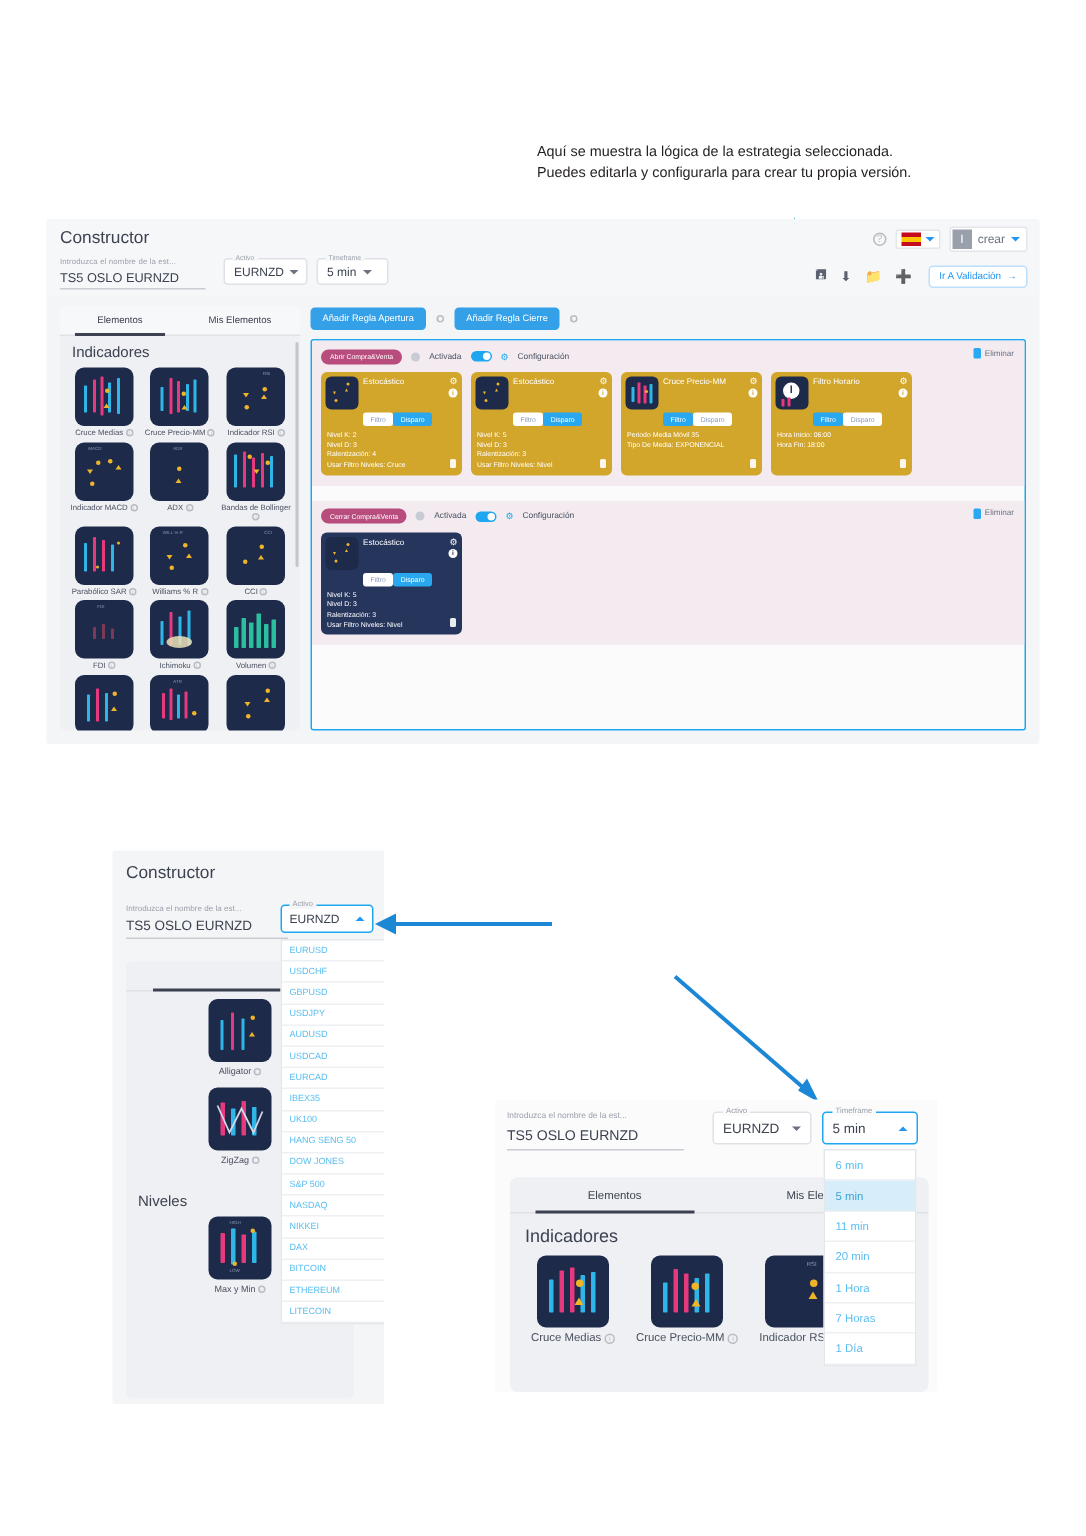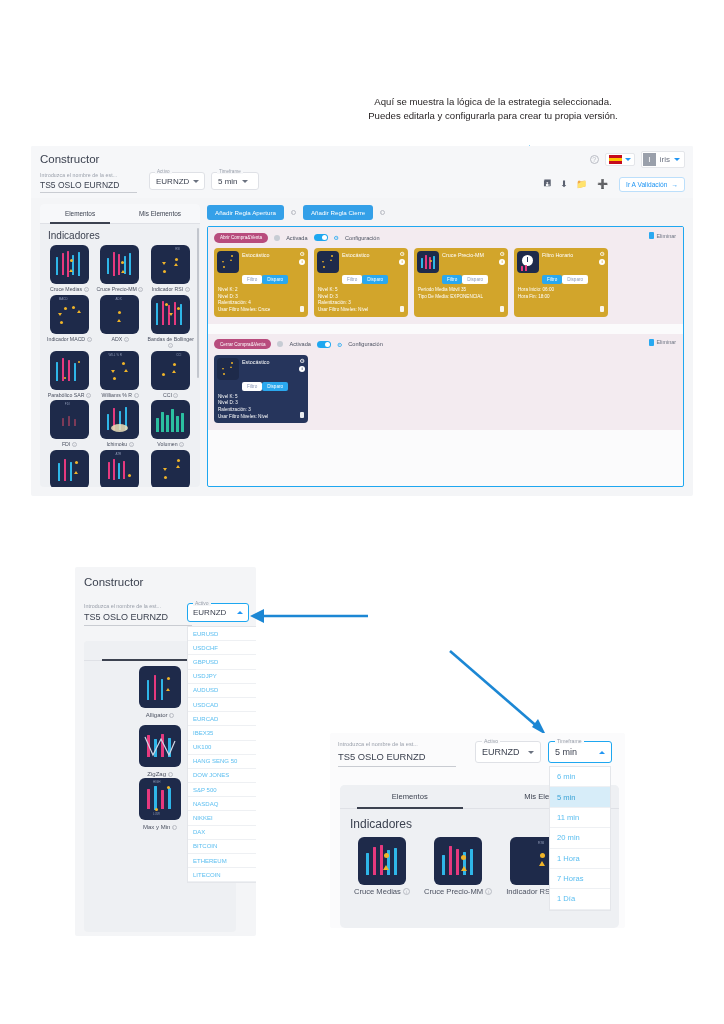--- a/index.html
+++ b/index.html
@@ -16,21 +16,20 @@
     position: absolute;
     color: #231f20;
     font-size: 10.5px;
     line-height: 1.45;
   }
   .anno {
     position: absolute;
     color: #231f20;
     font-size: 9.6px;
     line-height: 1.5;
-    text-align: center;
   }
 
   
   .arrow { position: absolute; pointer-events: none; }
 
   
   .shot1 {
     position: absolute;
     left: 31px; top: 146px;
     width: 662px; height: 350px;
@@ -266,21 +265,21 @@
       <div class="s1-title">Constructor</div>
 
       <div class="s1-hdr-right">
         <div class="help-circ">?</div>
         <div class="flag-chip">
           <span class="flag"></span>
           <span class="caret-sm"></span>
         </div>
         <div class="user-chip">
           <span class="avatar-box">I</span>
-          <span class="user-name">iris</span>
+          <span class="user-name">crear</span>
           <span class="caret-sm"></span>
         </div>
       </div>
 
       <div class="field-name">
         <div class="field-lbl">Introduzca el nombre de la est...</div>
         <div class="field-val">TS5 OSLO EURNZD</div>
       </div>
 
       <div class="sel-box" style="left:118px; width:56px;">
@@ -691,20 +690,21 @@
           <div class="ck" style="left:29px;top:13px;height:19px;width:3px;background:#2fb6e8;"></div>
           <svg style="position:absolute;left:4px;top:8px;" width="34" height="26">
             <polyline points="2,4 10,22 18,6 26,22 32,8" stroke="#cfd6e4" stroke-width="1.2" fill="none"></polyline>
           </svg>
         </div>
         <div class="cell-lbl" style="font-size:6px;">
           <span>ZigZag</span>
           <span class="inf">i</span>
         </div>
       </div>
+      <div style="font-size:10px;color:#3c4250;padding:18px 0 4px 8px;">Niveles</div>
       <div style="display:flex;flex-direction:column;align-items:center;gap:2px;">
         <div class="thumb" style="width:42px;height:42px;">
           <span class="tlabel" style="left:14px;top:2px;">HIGH</span>
           <span class="tlabel" style="left:14px;top:34px;">LOW</span>
           <div class="ck" style="left:8px;top:11px;height:20px;width:3px;background:#e6397e;"></div>
           <div class="ck" style="left:15px;top:8px;height:24px;width:3px;background:#2fb6e8;"></div>
           <div class="ck" style="left:22px;top:12px;height:19px;width:3px;background:#e6397e;"></div>
           <div class="ck" style="left:29px;top:10px;height:21px;width:3px;background:#2fb6e8;"></div>
           <div class="dot-y" style="left:28px;top:8px;"></div>
           <div class="dot-y" style="left:16px;top:30px;"></div>

